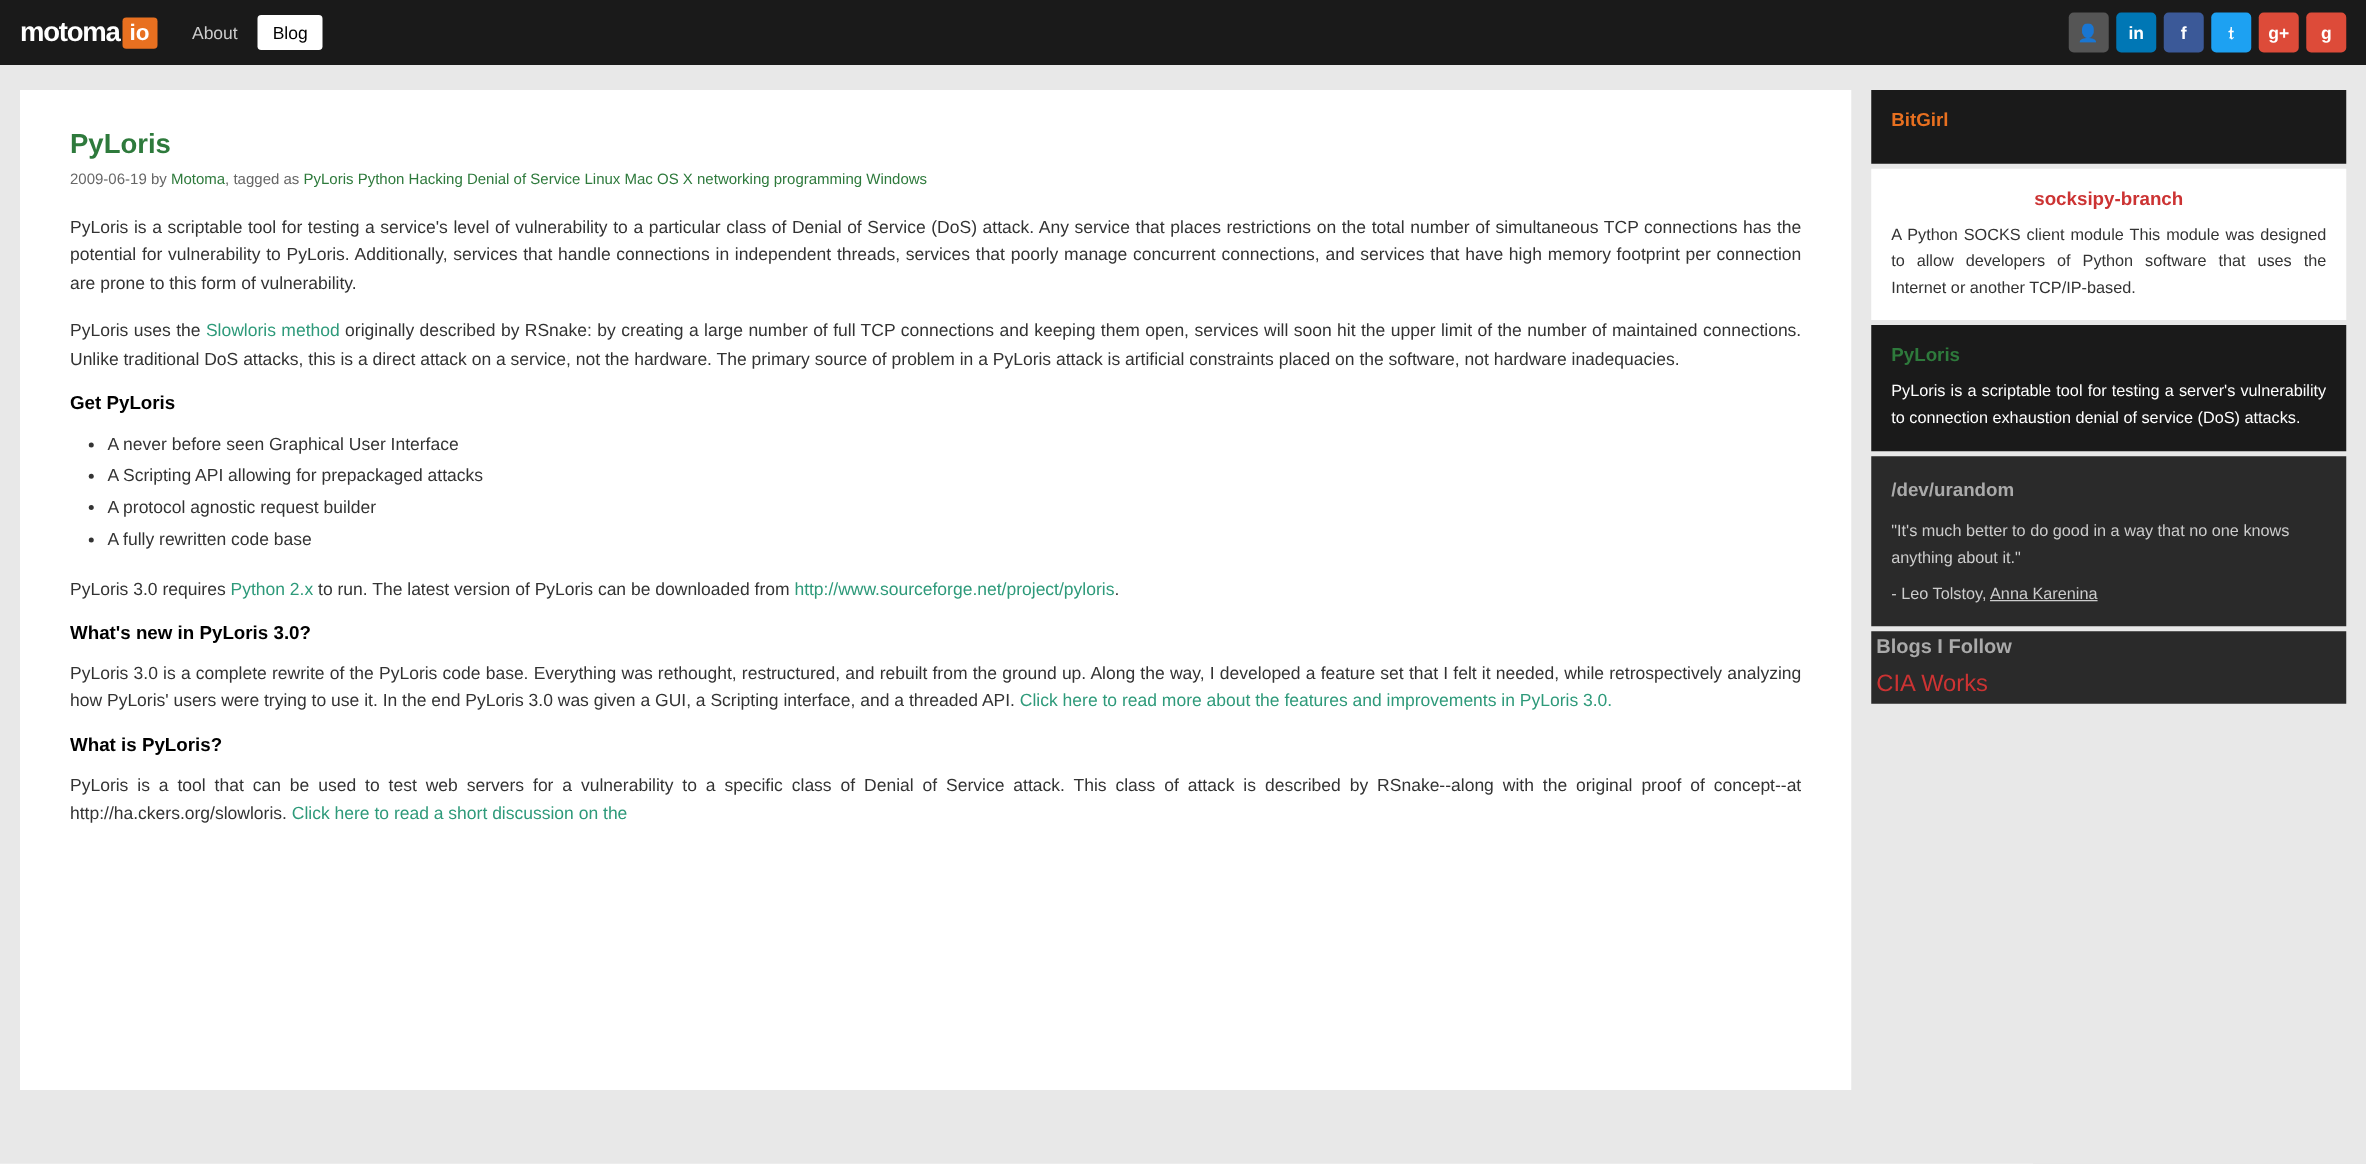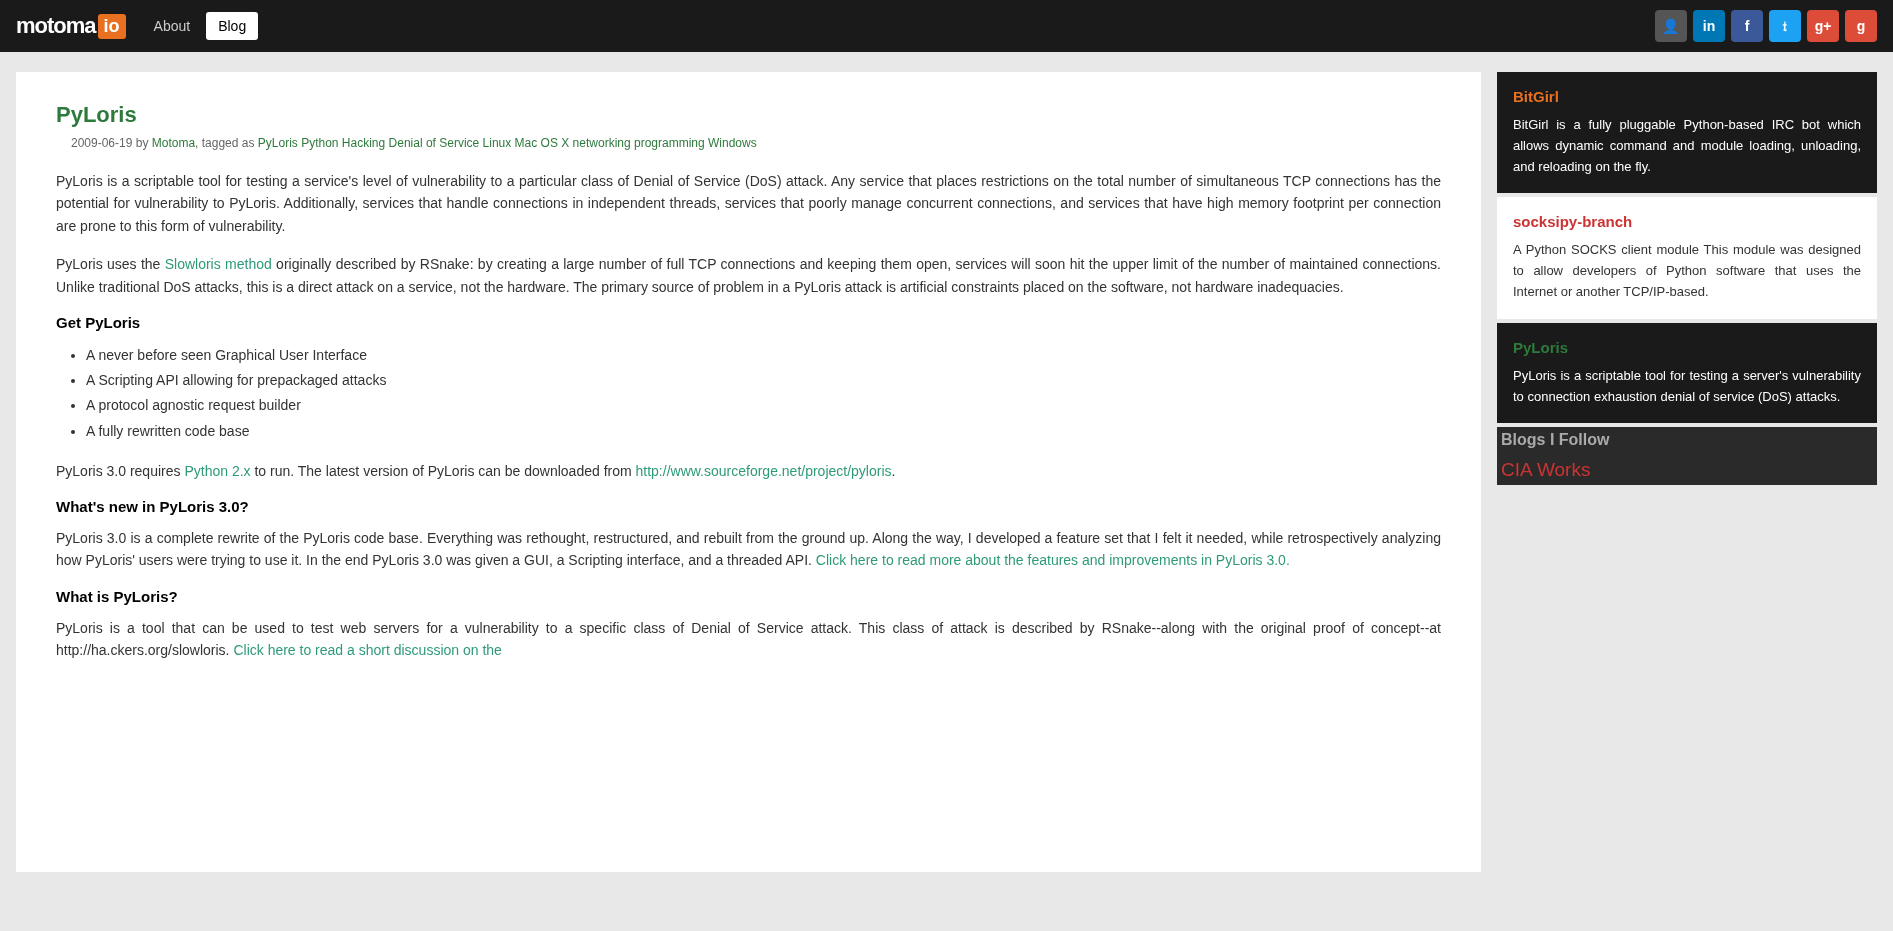--- a/index.html
+++ b/index.html
@@ -100,21 +100,20 @@
     #post-title {
       color: #2e7a3c;
       font-size: 22px;
       font-weight: bold;
       margin-bottom: 8px;
     }
     #post-meta {
       font-size: 12px;
       color: #666;
       margin-bottom: 20px;
-      margin-left: 15px;
     }
     #post-meta a {
       color: #2e7a3c;
       text-decoration: none;
     }
 
     .post-body p {
       margin-bottom: 16px;
       line-height: 1.6;
       text-align: justify;
@@ -159,21 +158,21 @@
     }
     .widget-title.orange { color: #e87020; }
     .widget-title.red { color: #cc3333; }
     .widget-title.green { color: #2e7a3c; }
     .widget-body {
       font-size: 13px;
       line-height: 1.6;
       text-align: justify;
     }
     .widget-centered {
-      text-align: left;
+      text-align: center;
     }
 
     .blogs-follow-widget {
       background: #2a2a2a;
       padding: 4px;
     }
     .blogs-follow-title {
       color: #aaa;
       font-size: 16px;
       font-weight: bold;
@@ -264,33 +263,37 @@
       <h3>What is PyLoris?</h3>
 
       <p>PyLoris is a tool that can be used to test web servers for a vulnerability to a specific class of Denial of Service attack. This class of attack is described by RSnake--along with the original proof of concept--at http://ha.ckers.org/slowloris. <a href="#" class="green-link">Click here to read a short discussion on the</a></p>
     </div>
   </div>
 
   <div id="sidebar">
 
     <div class="sidebar-widget widget-dark">
       <div class="widget-title orange">BitGirl</div>
-      <div class="widget-body">BitGirl is a fully pluggable Python-based IRC bot which allows dynamic command and module loading, unloading, and reloading on the fly.</div>
     </div>
 
     <div class="sidebar-widget" style="background:#fff;">
       <div class="widget-title red widget-centered">socksipy-branch</div>
       <div class="widget-body">A Python SOCKS client module This module was designed to allow developers of Python software that uses the Internet or another TCP/IP-based.</div>
     </div>
 
     <div class="sidebar-widget widget-dark">
       <div class="widget-title green">PyLoris</div>
       <div class="widget-body">PyLoris is a scriptable tool for testing a server's vulnerability to connection exhaustion denial of service (DoS) attacks.</div>
     </div>
 
+    <div class="quote-widget">
+      <div class="widget-title" style="color:#aaa;">/dev/urandom</div>
+      <div class="quote-text">"It's much better to do good in a way that no one knows anything about it."</div>
+      <div class="quote-author">- Leo Tolstoy, <a href="#">Anna Karenina</a></div>
+    </div>
 
     <div class="blogs-follow-widget">
       <div class="blogs-follow-title">Blogs I Follow</div>
       <a href="#" class="blogs-follow-link">CIA Works</a>
     </div>
 
   </div>
 </div>
 
 </body></html>

